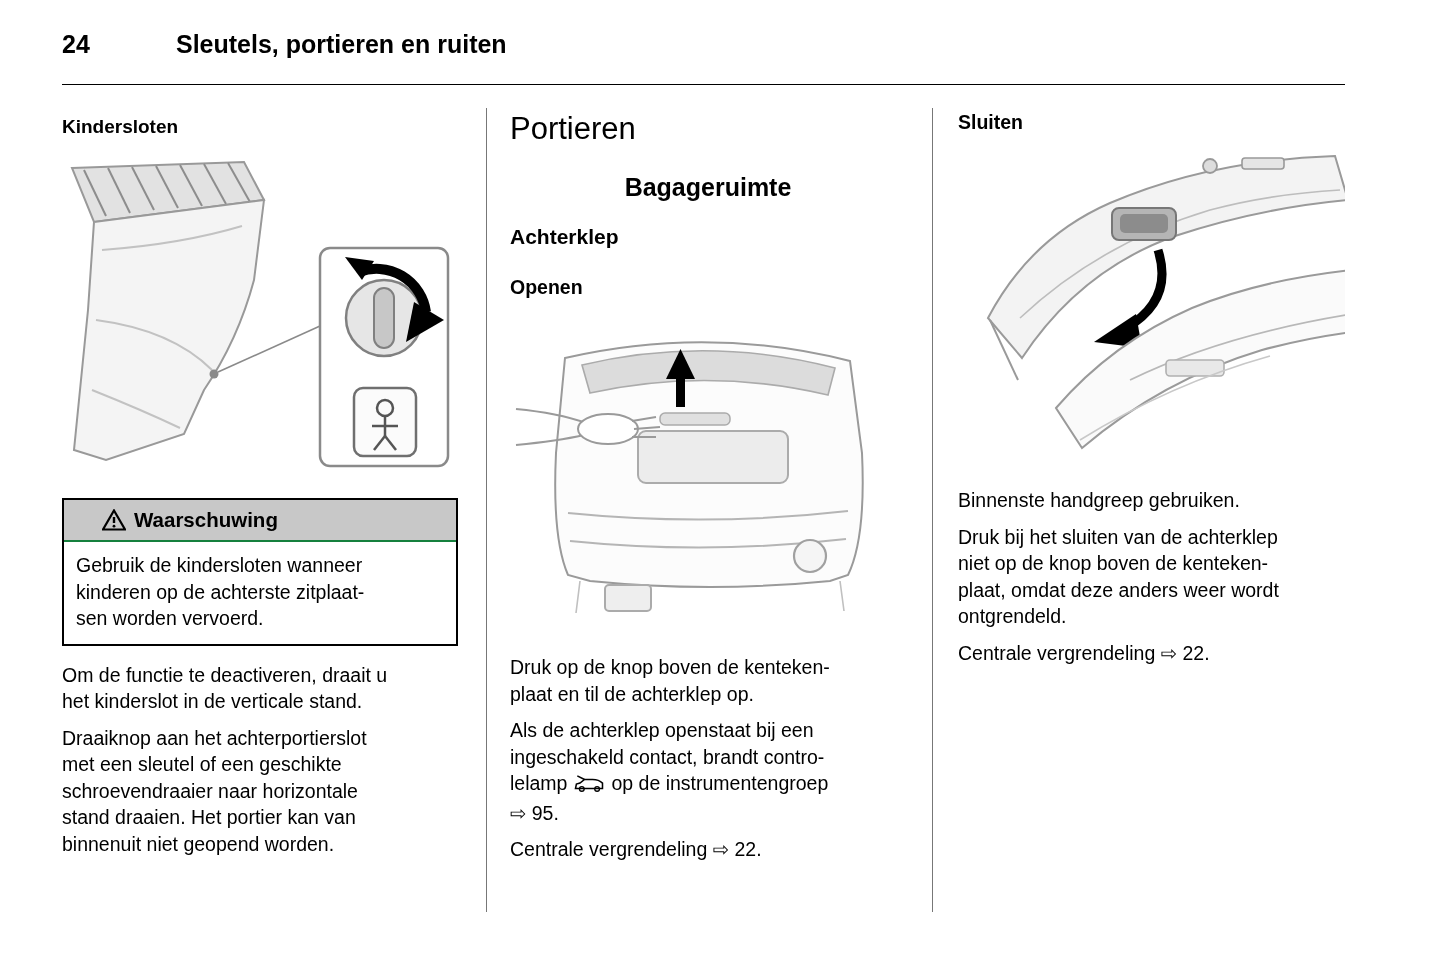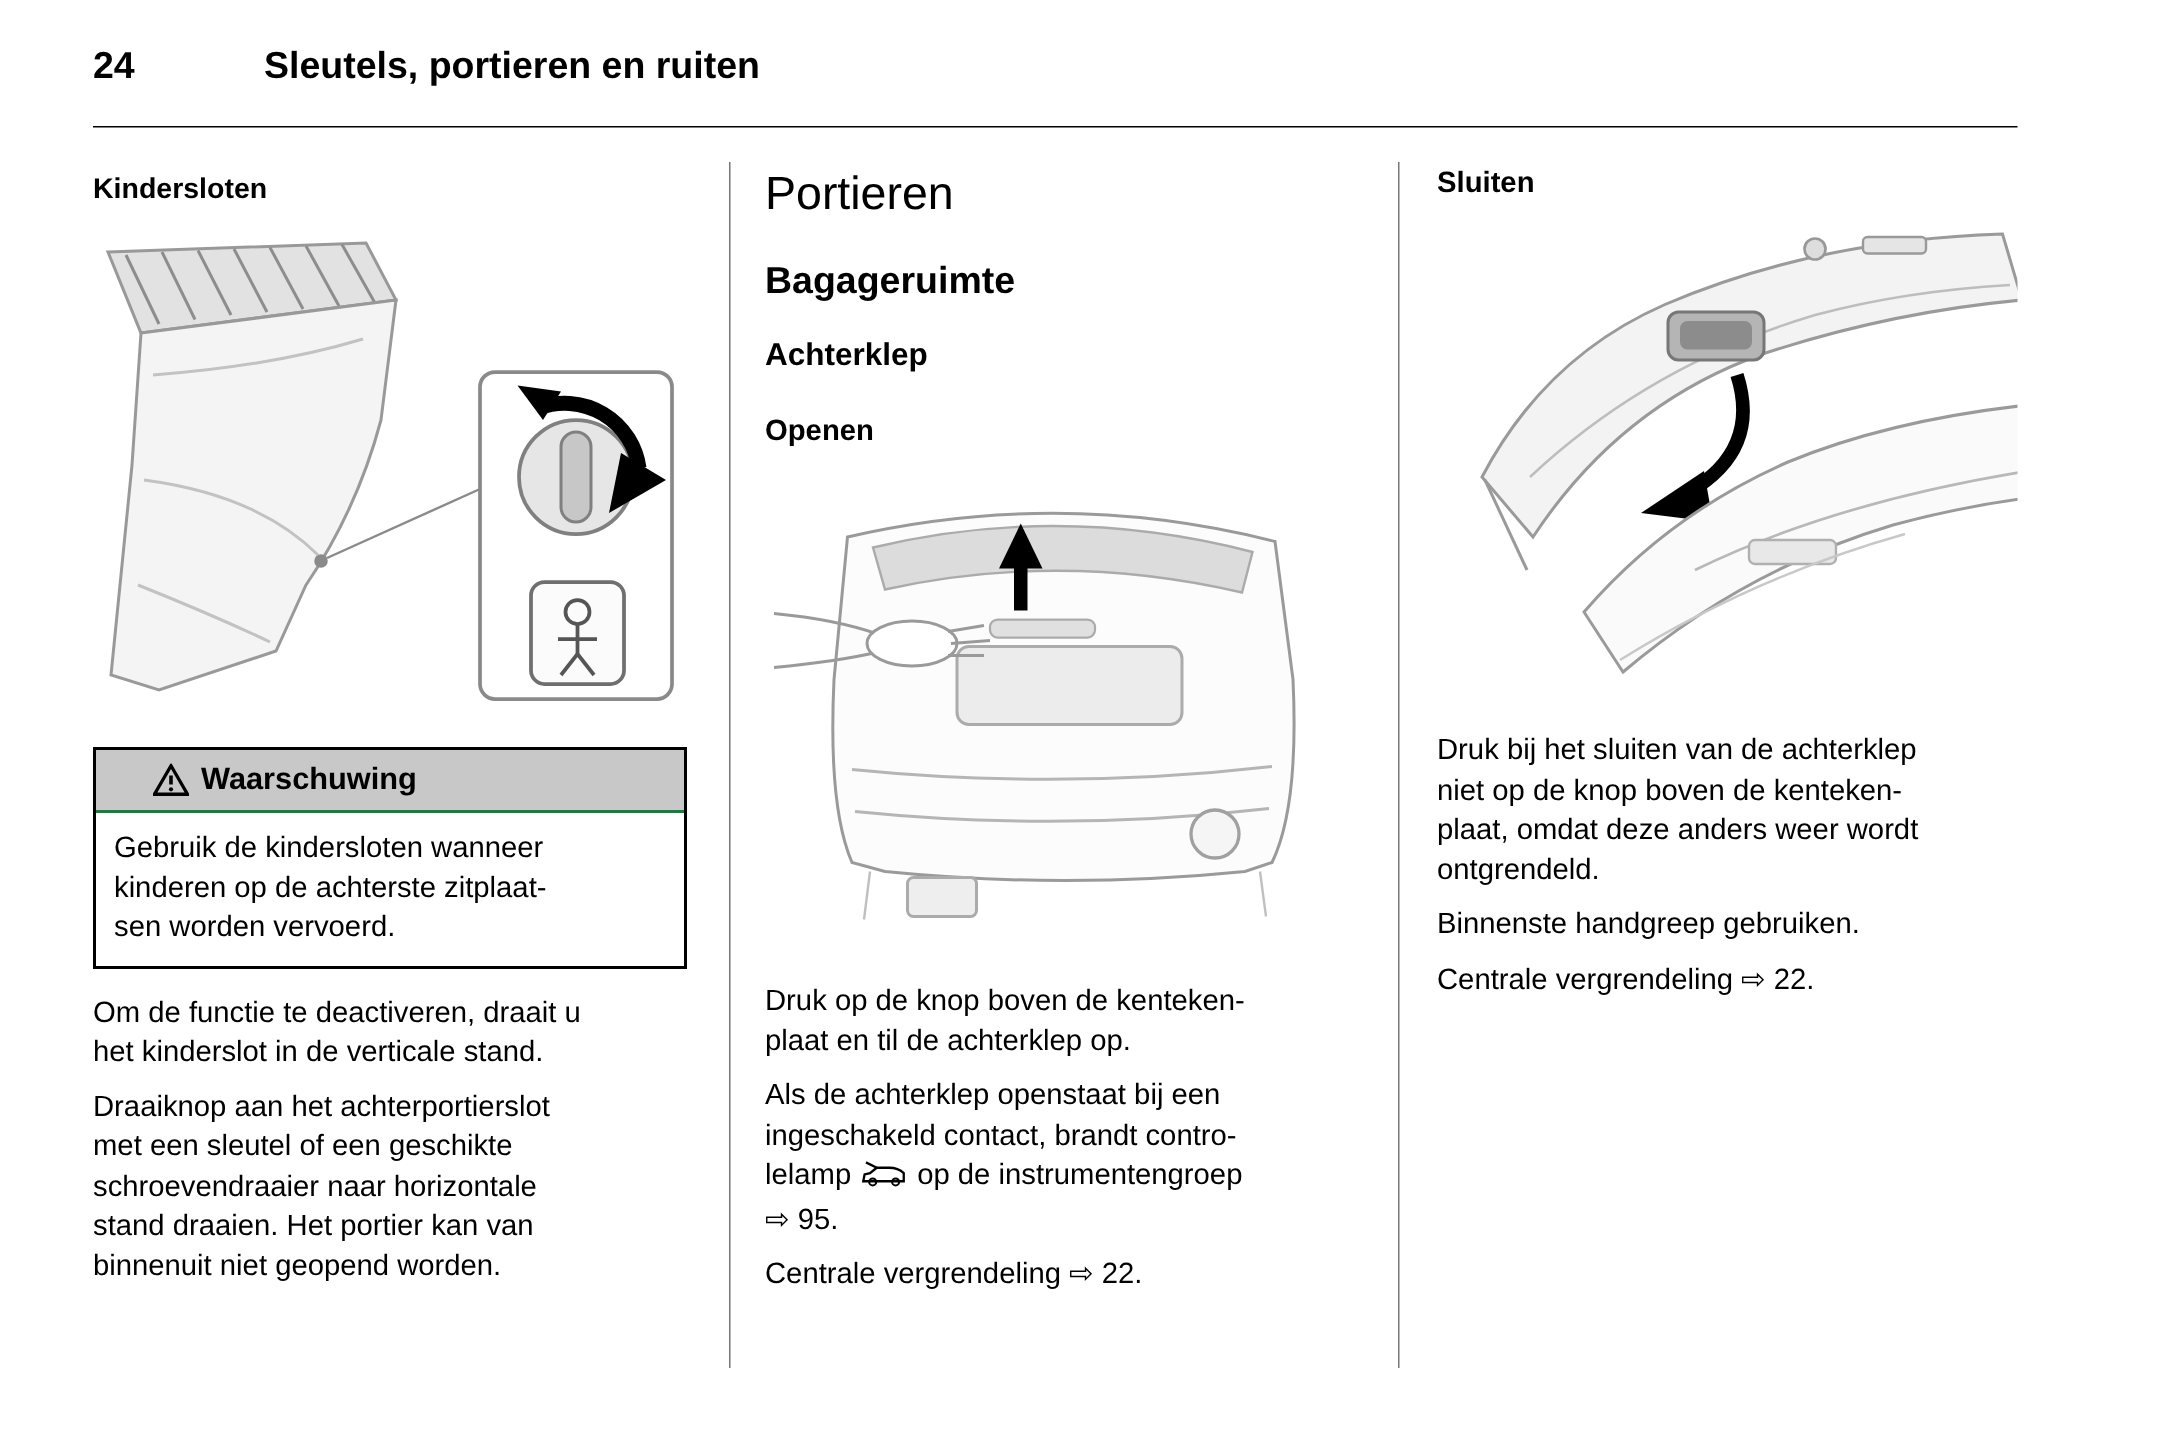--- a/index.html
+++ b/index.html
@@ -20,21 +20,21 @@
   .vdivider.d1{left:486px;}
   .vdivider.d2{left:932px;}
   
   .col{position:absolute;top:110px;}
   .col-left{left:62px;width:396px;}
   .col-mid{left:510px;width:396px;}
   .col-right{left:958px;width:400px;}
 
   h1.h-xl{font-size:31px;font-weight:normal;margin:0 0 24px 0;line-height:38px;}
   h1.h-l{font-size:19px;font-weight:bold;margin:0 0 16px 0;line-height:34px;}
-  h2.h-m{font-size:25px;font-weight:bold;margin:0 0 22px 0;line-height:30px;}
+  h2.h-m{font-size:25px;font-weight:bold;margin:0 0 22px 0;line-height:30px;text-align:center;}
   h3.h-s{font-size:21px;font-weight:bold;margin:0 0 26px 0;line-height:25px;}
   h4.h-xs{font-size:19.5px;font-weight:bold;margin:0 0 14px 0;line-height:24px;}
 
   .illustration{width:100%;background:#fff;}
   .ill-left{height:312px;margin-bottom:26px;}
   .ill-mid{height:325px;margin-bottom:16px;}
   .ill-right{height:315px;margin-bottom:24px;}
   .illustration svg{width:100%;height:100%;display:block;}
 
   p.body-text{
@@ -201,21 +201,21 @@
         <polygon points="176,166 134,194 182,200" fill="#000"></polygon>
 
         <path d="M392,122 Q300,132 232,160 Q152,195 96,260 L122,300 Q202,232 302,202 Q346,190 392,184 Z" fill="#fafafa" stroke="#9a9a9a" stroke-width="2"></path>
         <path d="M170,232 Q262,187 392,166" fill="none" stroke="#b8b8b8" stroke-width="1.8"></path>
         <rect x="206" y="212" width="58" height="16" rx="4" fill="#e8e8e8" stroke="#b0b0b0" stroke-width="1.6"></rect>
         <line x1="30" y1="172" x2="58" y2="232" stroke="#9a9a9a" stroke-width="2"></line>
         <path d="M120,292 Q210,236 310,208" fill="none" stroke="#c8c8c8" stroke-width="1.6"></path>
       </svg>
     </div>
 
+    <p class="body-text">Binnenste handgreep gebruiken.</p>
     <p class="body-text">Druk bij het sluiten van de achterklep
 niet op de knop boven de kenteken-
 plaat, omdat deze anders weer wordt
 ontgrendeld.</p>
-    <p class="body-text">Binnenste handgreep gebruiken.</p>
     <p class="body-text">Centrale vergrendeling ⇨ 22.</p>
   </div>
 
 </div>
 
 </body></html>

